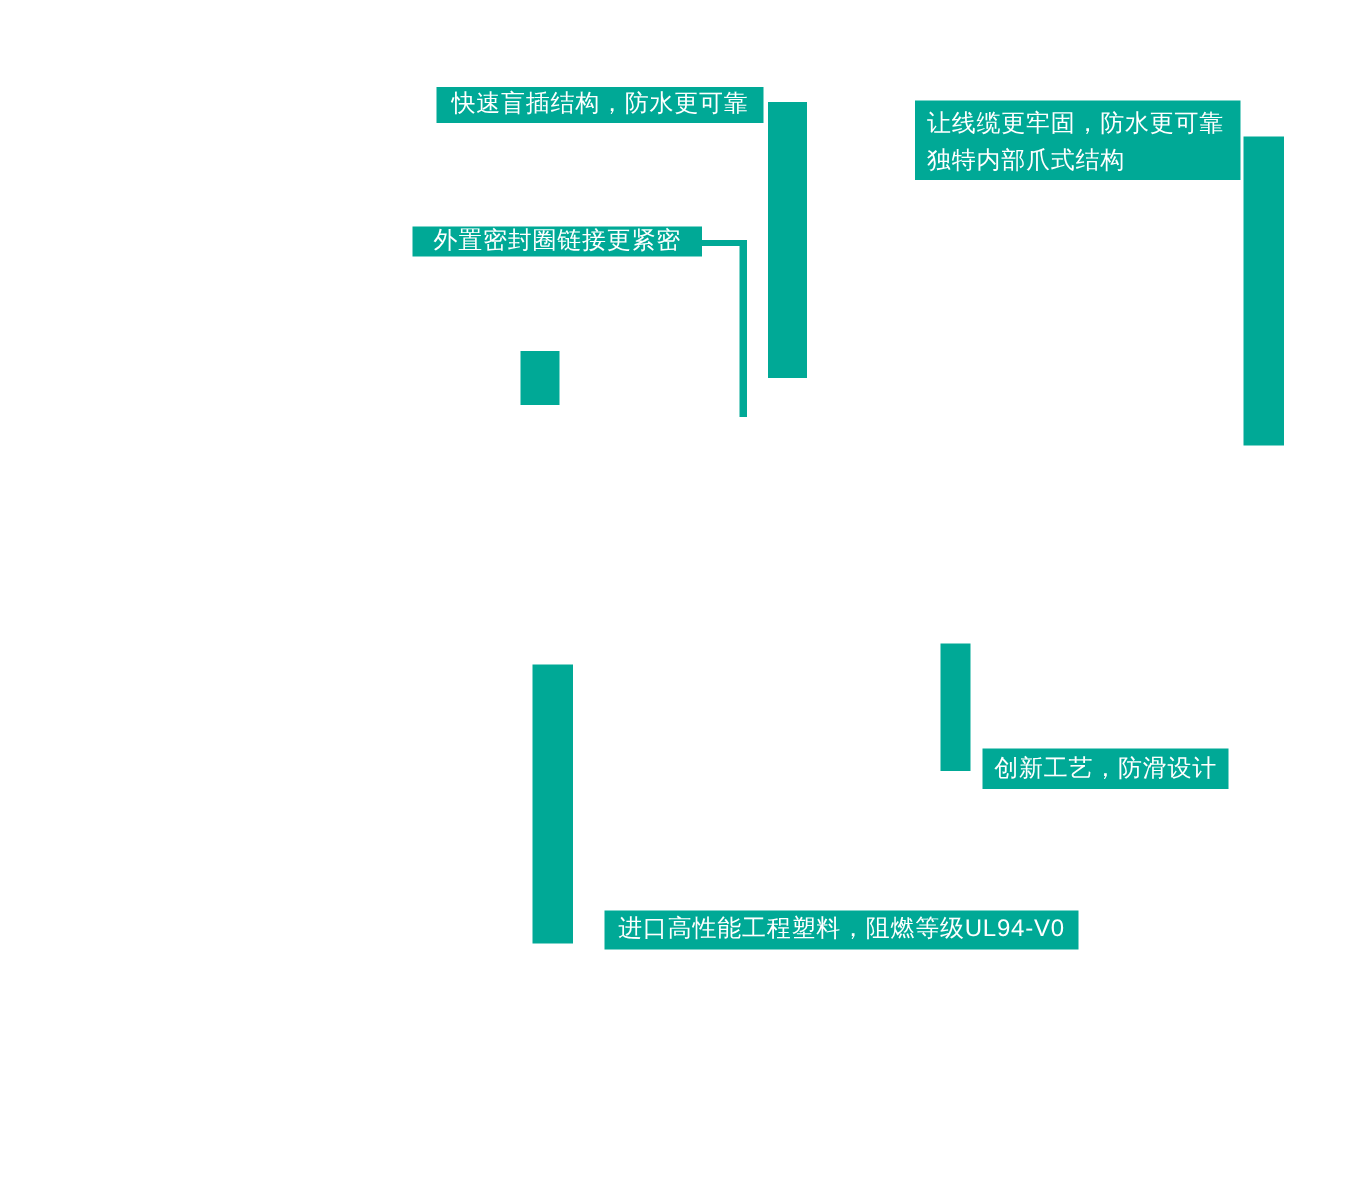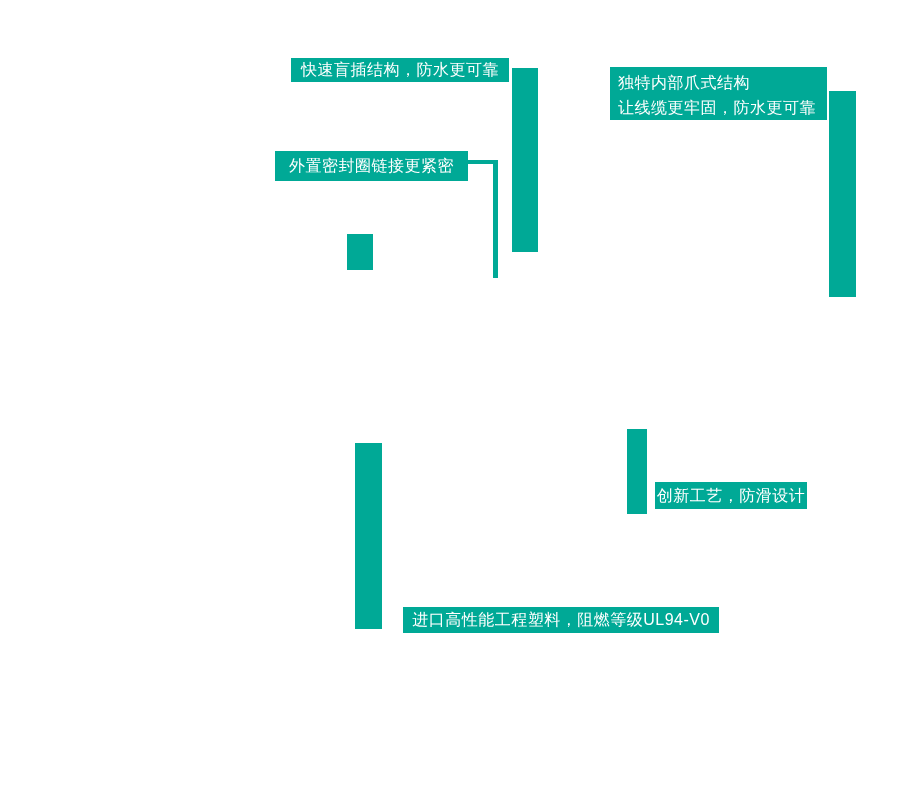--- a/index.html
+++ b/index.html
@@ -51,44 +51,44 @@
     background: var(--accent);
   }
 
   
   #label-quick-insert   { left: 291px; top: 58px;  width: 218px; height: 24px; }
   #bar-quick-insert     { left: 512px; top: 68px;  width: 26px;  height: 184px; }
 
   #label-claw           { left: 610px; top: 67px;  width: 217px; height: 53px; }
   #bar-claw             { left: 829px; top: 91px;  width: 27px;  height: 206px; }
 
-  #label-seal-ring      { left: 275px; top: 151px; width: 193px; height: 30px; }
+  #label-seal-ring      { left: 275px; top: 151px; width: 193px; height: 20px; }
   #seal-connector-h     { left: 468px; top: 160px; width: 30px;  height: 4px; }
   #seal-connector-v     { left: 493px; top: 160px; width: 5px;   height: 118px; }
 
   #label-self-lock      { left: 146px; top: 225px; width: 197px; height: 25px; }
   #marker-self-lock     { left: 347px; top: 234px; width: 26px;  height: 36px; }
 
   #bar-plastic          { left: 355px; top: 443px; width: 27px;  height: 186px; }
   #label-plastic        { left: 403px; top: 607px; width: 316px; height: 26px; }
 
   #bar-anti-slip        { left: 627px; top: 429px; width: 20px;  height: 85px; }
-  #label-anti-slip      { left: 655px; top: 482px; width: 152px; height: 27px; }
+  #label-anti-slip      { left: 655px; top: 499px; width: 164px; height: 27px; }
 </style>
 </head>
 <body>
 
 <div class="canvas">
 
   <div id="label-quick-insert" class="callout">快速盲插结构，防水更可靠</div>
   <div id="bar-quick-insert" class="bar"></div>
 
   <div id="label-claw" class="callout two-line">
+    <span class="line">让线缆更牢固，防水更可靠</span>
     <span class="line">独特内部爪式结构</span>
-    <span class="line">让线缆更牢固，防水更可靠</span>
   </div>
   <div id="bar-claw" class="bar"></div>
 
   <div id="label-seal-ring" class="callout">外置密封圈链接更紧密</div>
   <div id="seal-connector-h" class="seg"></div>
   <div id="seal-connector-v" class="seg"></div>
 
   <div id="marker-self-lock" class="bar"></div>
 
   <div id="bar-plastic" class="bar"></div>

